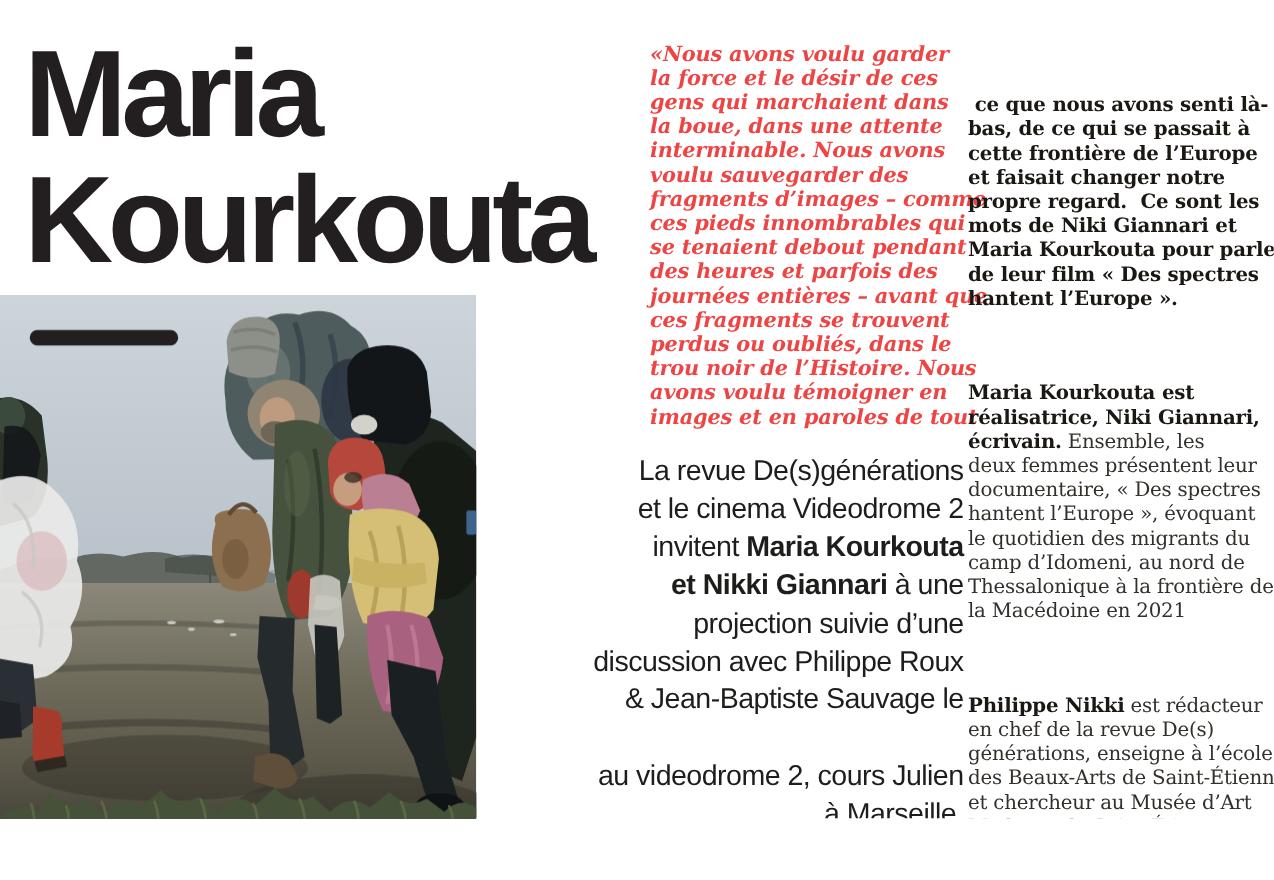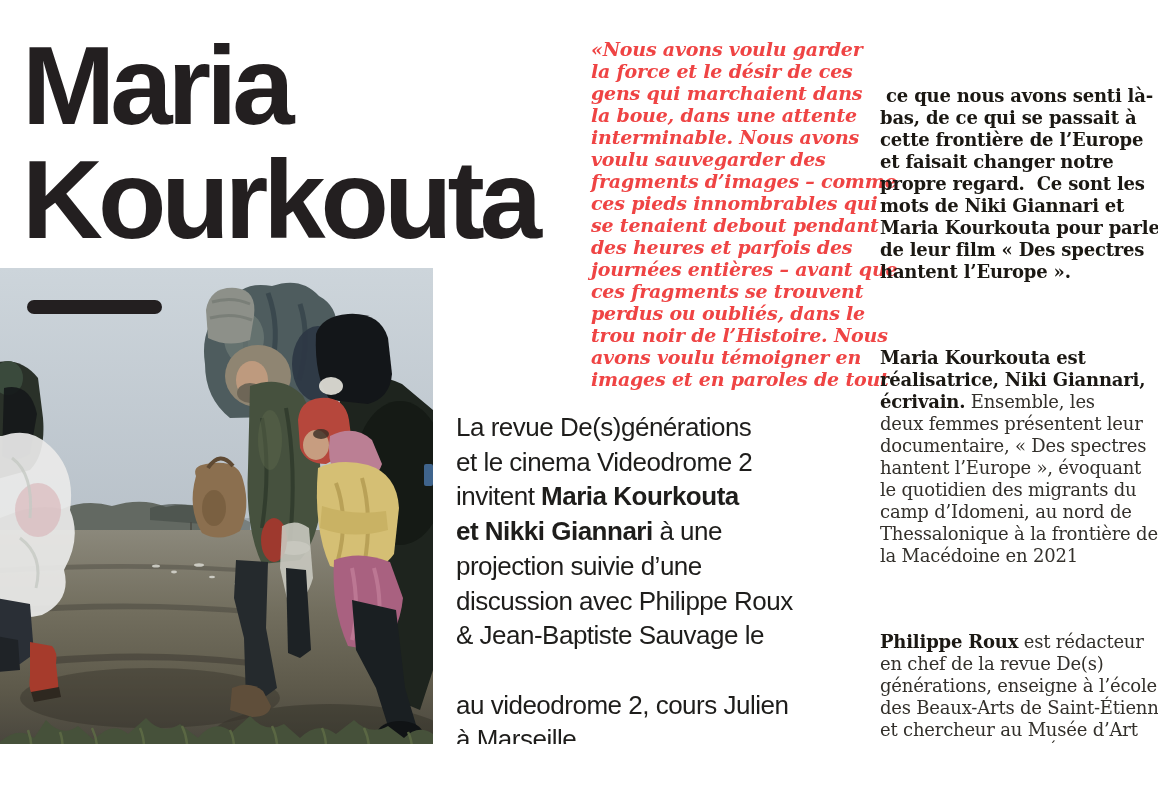--- a/index.html
+++ b/index.html
@@ -21,21 +21,21 @@
   .serif{font-family:"DejaVu Serif","Liberation Serif",serif;}
 
   
   .quote{position:absolute;left:591px;top:38px;width:300px;
          font-weight:bold;font-size:19px;line-height:22px;letter-spacing:-0.2px;
          color:#ef4444;white-space:pre;font-style:italic;}
 
   
   .announce{position:absolute;left:456px;top:410px;width:420px;
             font-size:26px;line-height:34.7px;letter-spacing:-0.5px;
-            color:#1e1d1b;white-space:pre;}
+            color:#1e1d1b;white-space:pre;text-align:right;}
   .announce b{font-weight:bold;letter-spacing:-0.5px;}
 
   
   .rightcol{position:absolute;left:880px;top:41px;width:272px;
             font-size:18px;line-height:22px;letter-spacing:-0.2px;
             color:#33302b;white-space:pre;}
   .rightcol p{margin:0 4px 20px 0;}
   .rightcol .lead, .rightcol b{font-weight:bold;color:#1b1813;}
 </style>
 </head>
@@ -227,21 +227,21 @@
     <p><b>Maria Kourkouta est
 réalisatrice, Niki Giannari,
 écrivain.</b><span> Ensemble, les
 deux femmes présentent leur
 documentaire, « Des spectres
 hantent l’Europe », évoquant
 le quotidien des migrants du
 camp d’Idomeni, au nord de
 Thessalonique à la frontière de
 la Macédoine en 2021</span></p>
-    <p><b>Philippe Roux</b><span> est rédacteur
+    <p><b>Philippe Nikki</b><span> est rédacteur
 en chef de la revue De(s)
 générations, enseigne à l’école
 des Beaux-Arts de Saint-Étienne
 et chercheur au Musée d’Art
 Moderne de Saint-Étienne.</span></p>
     
   </div>
 
 </div>
 

